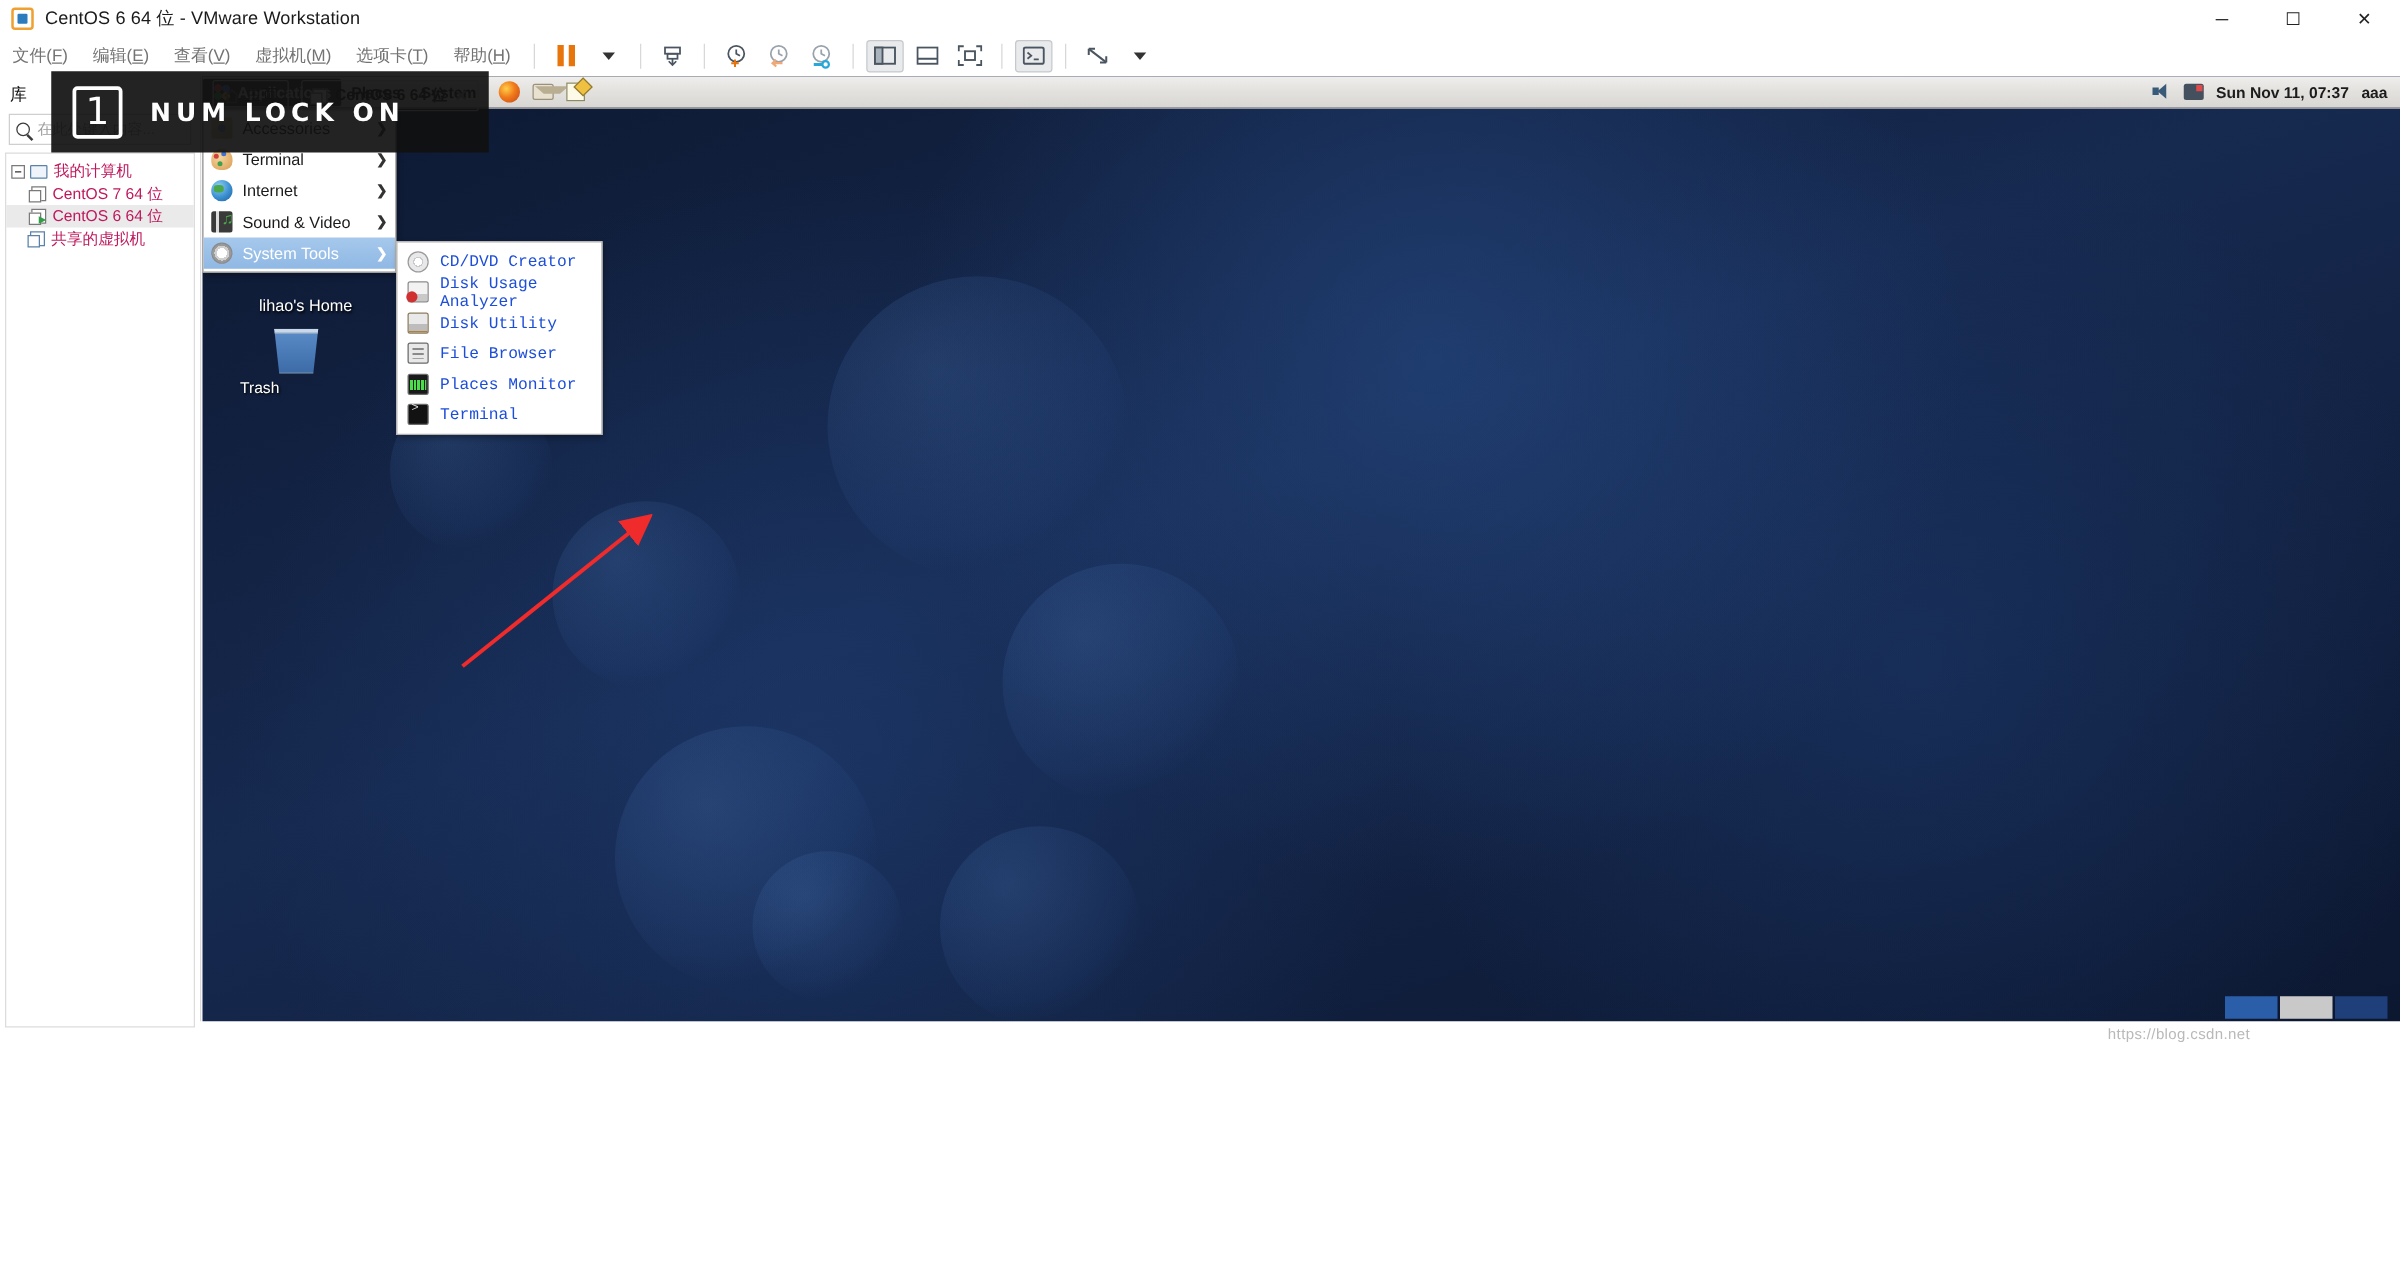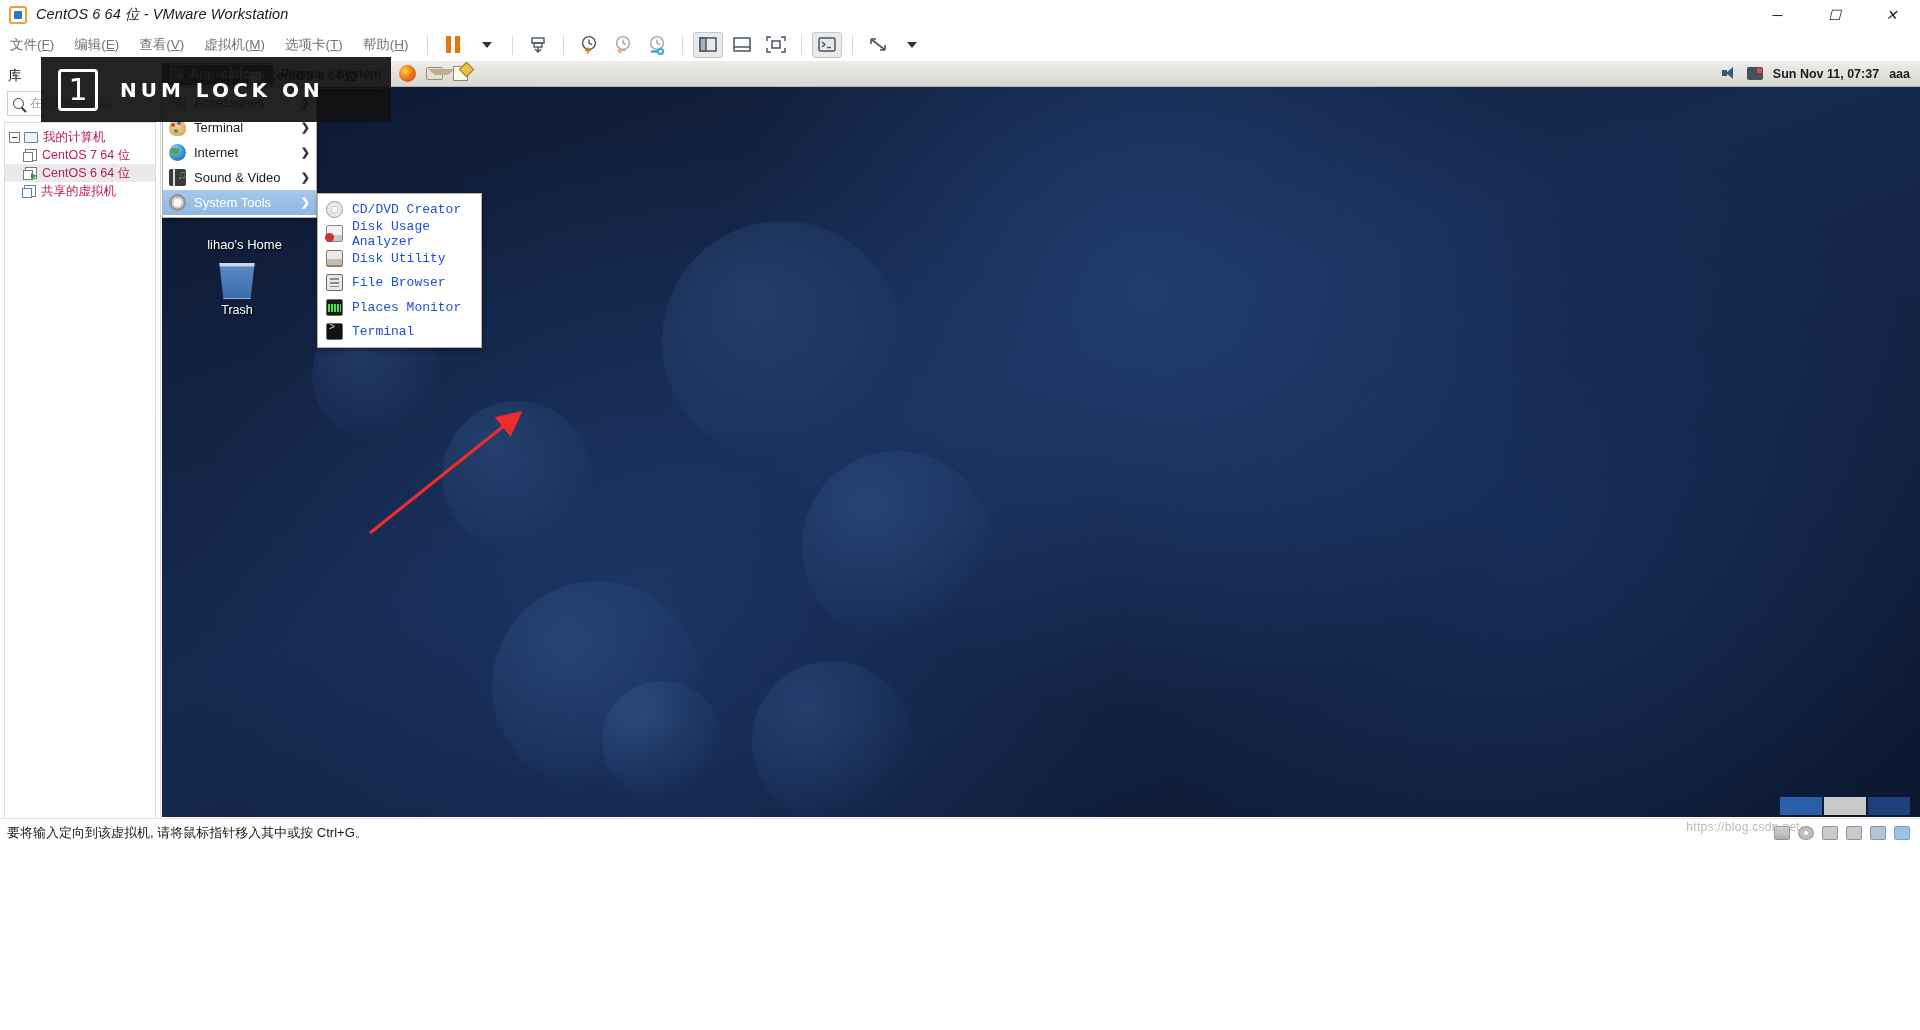--- a/index.html
+++ b/index.html
@@ -6,21 +6,21 @@
   html, body {
     width: 1920px; height: 1030px;
     font-family: "Liberation Sans", sans-serif;
     background: #ffffff; overflow: hidden;
   }
   #app { position: relative; width: 1920px; height: 1030px; }
 
   
   .titlebar {
     position: absolute; left: 0; top: 0; width: 1920px; height: 29px;
-    background: #ffffff; display: flex; align-items: center; font-style: italic;
+    background: #ffffff; display: flex; align-items: center;
   }
   .tb-appicon {
     width: 18px; height: 18px; margin-left: 9px; margin-right: 9px;
     border: 2px solid #f0a030; border-radius: 3px; position: relative;
     background: #ffffff;
   }
   .tb-appicon::after {
     content: ""; position: absolute; left: 3px; top: 3px;
     width: 8px; height: 8px; background: #2b7bbd; border-radius: 1px;
   }
@@ -310,21 +310,21 @@
   .ic-term {
     background: #121212; border: 1.5px solid #6a6a6a; border-radius: 2px;
     position: relative;
   }
   .ic-term::after {
     content: ">"; position: absolute; left: 2px; top: -2px;
     font-size: 10px; color: #dcdcdc; font-family: "Liberation Mono", monospace;
   }
 
   
-  .desk-ic { position: absolute; width: 90px; text-align: center; color: #fff; }
+  .desk-ic { position: absolute; width: 90px; text-align: left; color: #fff; }
   .desk-ic .lbl { font-size: 12.5px; margin-top: 4px; text-shadow: 1px 1px 2px #000; }
   .trash {
     width: 40px; height: 36px; margin: 0 auto;
     background: linear-gradient(180deg, #5b8cc8 0%, #3c6ba8 100%);
     clip-path: polygon(6% 0, 94% 0, 84% 100%, 16% 100%);
     border: 1px solid #93b4d8; position: relative;
   }
   .trash::before {
     content: ""; position: absolute; left: -5px; top: -6px; width: 48px; height: 7px;
     background: #c8d8ea; border: 1px solid #8fa8c2; border-radius: 2px;
@@ -659,27 +659,16 @@
     <div class="box">1</div>
     <div class="txt">NUM LOCK ON</div>
   </div>
 
   <div class="thumbstrip">
     <div class="thumb" style="background:#2b5ea8"></div>
     <div class="thumb" style="background:#c9c9c9"></div>
     <div class="thumb" style="background:#1e3f7a"></div>
   </div>
 
-  <div class="statusbar">
-    <div class="sb-text">要将输入定向到该虚拟机, 请将鼠标指针移入其中或按 Ctrl+G。</div>
-    <div class="sb-right">
-      <span class="sb-ic ic-hdd2"></span>
-      <span class="sb-ic ic-cd2"></span>
-      <span class="sb-ic ic-usb"></span>
-      <span class="sb-ic ic-sound2"></span>
-      <span class="sb-ic ic-print"></span>
-      <span class="sb-ic ic-disp"></span>
-    </div>
-  </div>
 
   <div class="watermark">https://blog.csdn.net</div>
 
 </div>
 
 </body></html>

